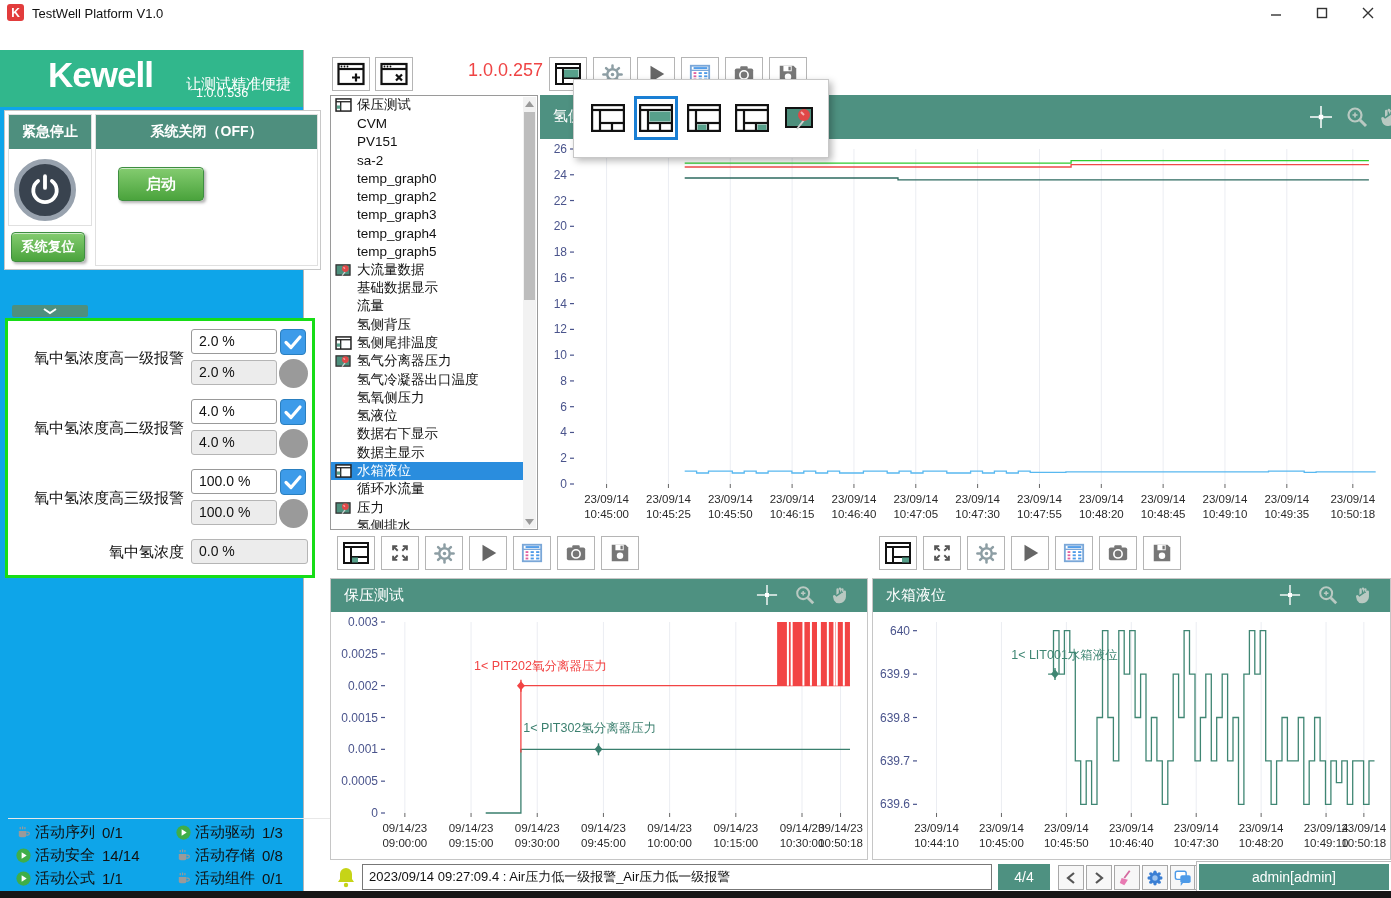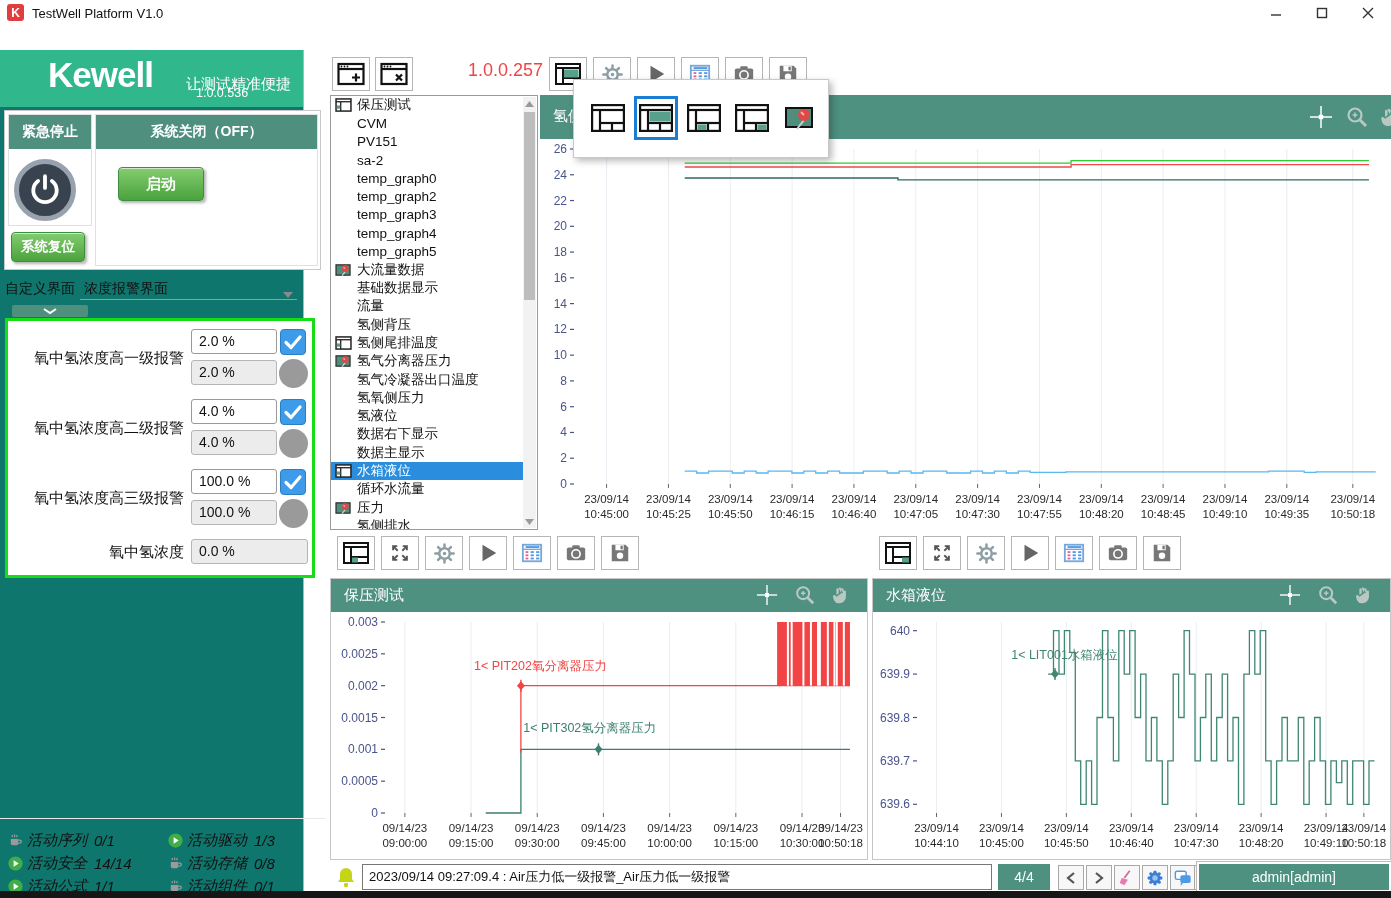--- a/index.html
+++ b/index.html
@@ -8,21 +8,21 @@
   svg{display:block;}
   
   .titlebar{position:absolute;left:0;top:0;width:100%;height:26px;background:#fff;}
   .applogo{position:absolute;left:7px;top:4px;width:17px;height:17px;background:#e23c3c;border-radius:3px;color:#fff;font-weight:bold;font-size:12px;display:flex;align-items:center;justify-content:center;}
   .apptitle{position:absolute;left:32px;top:6px;font-size:13px;}
   .winbtn{position:absolute;top:0;width:46px;height:26px;display:flex;align-items:center;justify-content:center;}
   
   .menubar{position:absolute;left:0;top:26px;width:100%;height:24px;display:flex;align-items:center;padding-left:4px;border-bottom:1px solid #ececec;}
   .menu-item{font-size:14px;padding:0 11px;line-height:24px;}
   
-  .left-col{position:absolute;left:0;top:50px;width:304px;height:841px;background:#0f766e;border-right:1px solid #b5b5b5;}
+  .left-col{position:absolute;left:0;top:50px;width:304px;height:841px;background:#0ea5e9;border-right:1px solid #b5b5b5;}
   .banner{position:absolute;left:0;top:0;width:100%;height:57px;background:#31b78c;color:#fff;}
   .brand-name{position:absolute;left:48px;top:5px;font-size:35px;font-weight:bold;letter-spacing:-1px;}
   .brand-slogan{position:absolute;left:186px;top:17px;font-size:15px;margin-top:8px;}
   .brand-ver{position:absolute;left:196px;top:36px;font-size:12.5px;}
   .ctrl{position:absolute;left:4px;top:60px;width:317px;height:160px;border:1px solid #c8c8c8;background:#fff;}
   .cell-h{height:34px;background:#4e8f7e;color:#fff;font-size:14px;font-weight:bold;display:flex;align-items:center;justify-content:center;}
   .cell-l{position:absolute;left:3px;top:3px;width:84px;height:112px;border:1px solid #e0e0e0;}
   .cell-r{position:absolute;left:90px;top:3px;width:223px;height:152px;border:1px solid #e0e0e0;}
   .powerbtn{position:absolute;left:9px;top:48px;width:62px;height:62px;border-radius:50%;background:#39434f;border:5px solid #98a2ae;display:flex;align-items:center;justify-content:center;}
   .greenbtn{background:linear-gradient(#84cc70,#4aa33c);border:1px solid #3e8e41;border-radius:4px;color:#fff;font-weight:bold;box-shadow:inset 0 1px 0 rgba(255,255,255,.6),2px 2px 3px rgba(0,0,0,.3);display:flex;align-items:center;justify-content:center;}
@@ -33,21 +33,21 @@
   .custom-value{position:absolute;left:84px;top:4px;}
   .custom-line{position:absolute;left:80px;right:6px;top:23px;border-bottom:1px solid #999;}
   .dd-arrow{position:absolute;right:10px;top:16px;width:0;height:0;border-left:5px solid transparent;border-right:5px solid transparent;border-top:6px solid #8a8a8a;}
   .collapse-bar{position:absolute;left:12px;top:255px;width:76px;height:12px;background:#4e8f7e;border-radius:2px;display:flex;align-items:center;justify-content:center;}
   .alarm-panel{position:absolute;left:5px;top:268px;width:310px;height:260px;border:3px solid #17dd17;background:#fff;}
   .al-label{position:absolute;left:0;width:176px;text-align:right;font-size:15px;}
   .al-f1{position:absolute;left:183px;width:86px;height:25px;border:1px solid #999;border-radius:3px;background:#fff;font-size:14px;line-height:23px;padding-left:7px;}
   .al-f2{position:absolute;left:183px;width:86px;height:25px;border:1px solid #b5b5b5;border-radius:3px;background:#ececec;font-size:14px;line-height:23px;padding-left:7px;}
   .al-cb{position:absolute;left:272px;width:26px;height:26px;background:#3d9be9;border:1px solid #2a7fc0;border-radius:4px;}
   .al-circle{position:absolute;left:271px;width:29px;height:29px;border-radius:50%;background:#9a9a9a;}
-  .activity{position:absolute;left:0;top:768px;width:325px;height:72px;border-top:1px solid #e8e8e8;display:grid;grid-template-columns:160px 160px;grid-auto-rows:23px;padding:10px 0 0 8px;font-style:italic;}
+  .activity{position:absolute;left:8px;top:768px;width:325px;height:72px;border-top:1px solid #e8e8e8;display:grid;grid-template-columns:160px 160px;grid-auto-rows:23px;padding:2px 0 0 8px;}
   .act-item{display:flex;align-items:center;gap:4px;font-size:15px;}
   .act-val{margin-left:3px;}
   
   .sqbtn{position:absolute;width:38px;height:34px;background:#fff;border:1px solid #b5b5b5;display:flex;align-items:center;justify-content:center;}
   .ver257{position:absolute;left:468px;top:60px;font-size:18px;color:#ef4444;}
   .tree{position:absolute;left:330px;top:95px;width:208px;height:435px;border:1px solid #9a9a9a;background:#fff;overflow:hidden;}
   .titem{display:flex;align-items:center;height:18.3px;font-size:13.5px;padding-left:4px;width:193px;}
   .titem .ticon{width:22px;display:flex;align-items:center;}
   .titem.sel{background:#2a8dde;color:#fff;}
   .tscroll{position:absolute;right:1px;top:1px;width:13px;height:431px;background:#f2f2f2;}
@@ -115,26 +115,20 @@
           <line x1="16" y1="3" x2="16" y2="14" stroke="#fff" stroke-width="3.6" stroke-linecap="round"></line>
         </svg>
       </div>
       <div class="cell-r">
         <div class="cell-h">系统关闭（OFF）</div>
         <div class="greenbtn startbtn">启动</div>
       </div>
       <div class="greenbtn resetbtn">系统复位</div>
     </div>
 
-    <div class="custom-row">
-      <div class="custom-label">自定义界面</div>
-      <div class="custom-value">浓度报警界面</div>
-      <div class="custom-line"></div>
-      <div class="dd-arrow"></div>
-    </div>
 
     <div class="collapse-bar">
       <svg width="16" height="8">
           <polyline points="2,2 8,6 14,2" fill="none" stroke="#fff" stroke-width="2"></polyline>
         </svg>
     </div>
 
     <div class="alarm-panel" id="alarmPanel">
         <div class="al-label" style="top: 28px;">氧中氢浓度高一级报警</div>
         <div class="al-f1" style="top: 8px;">2.0 %</div>

